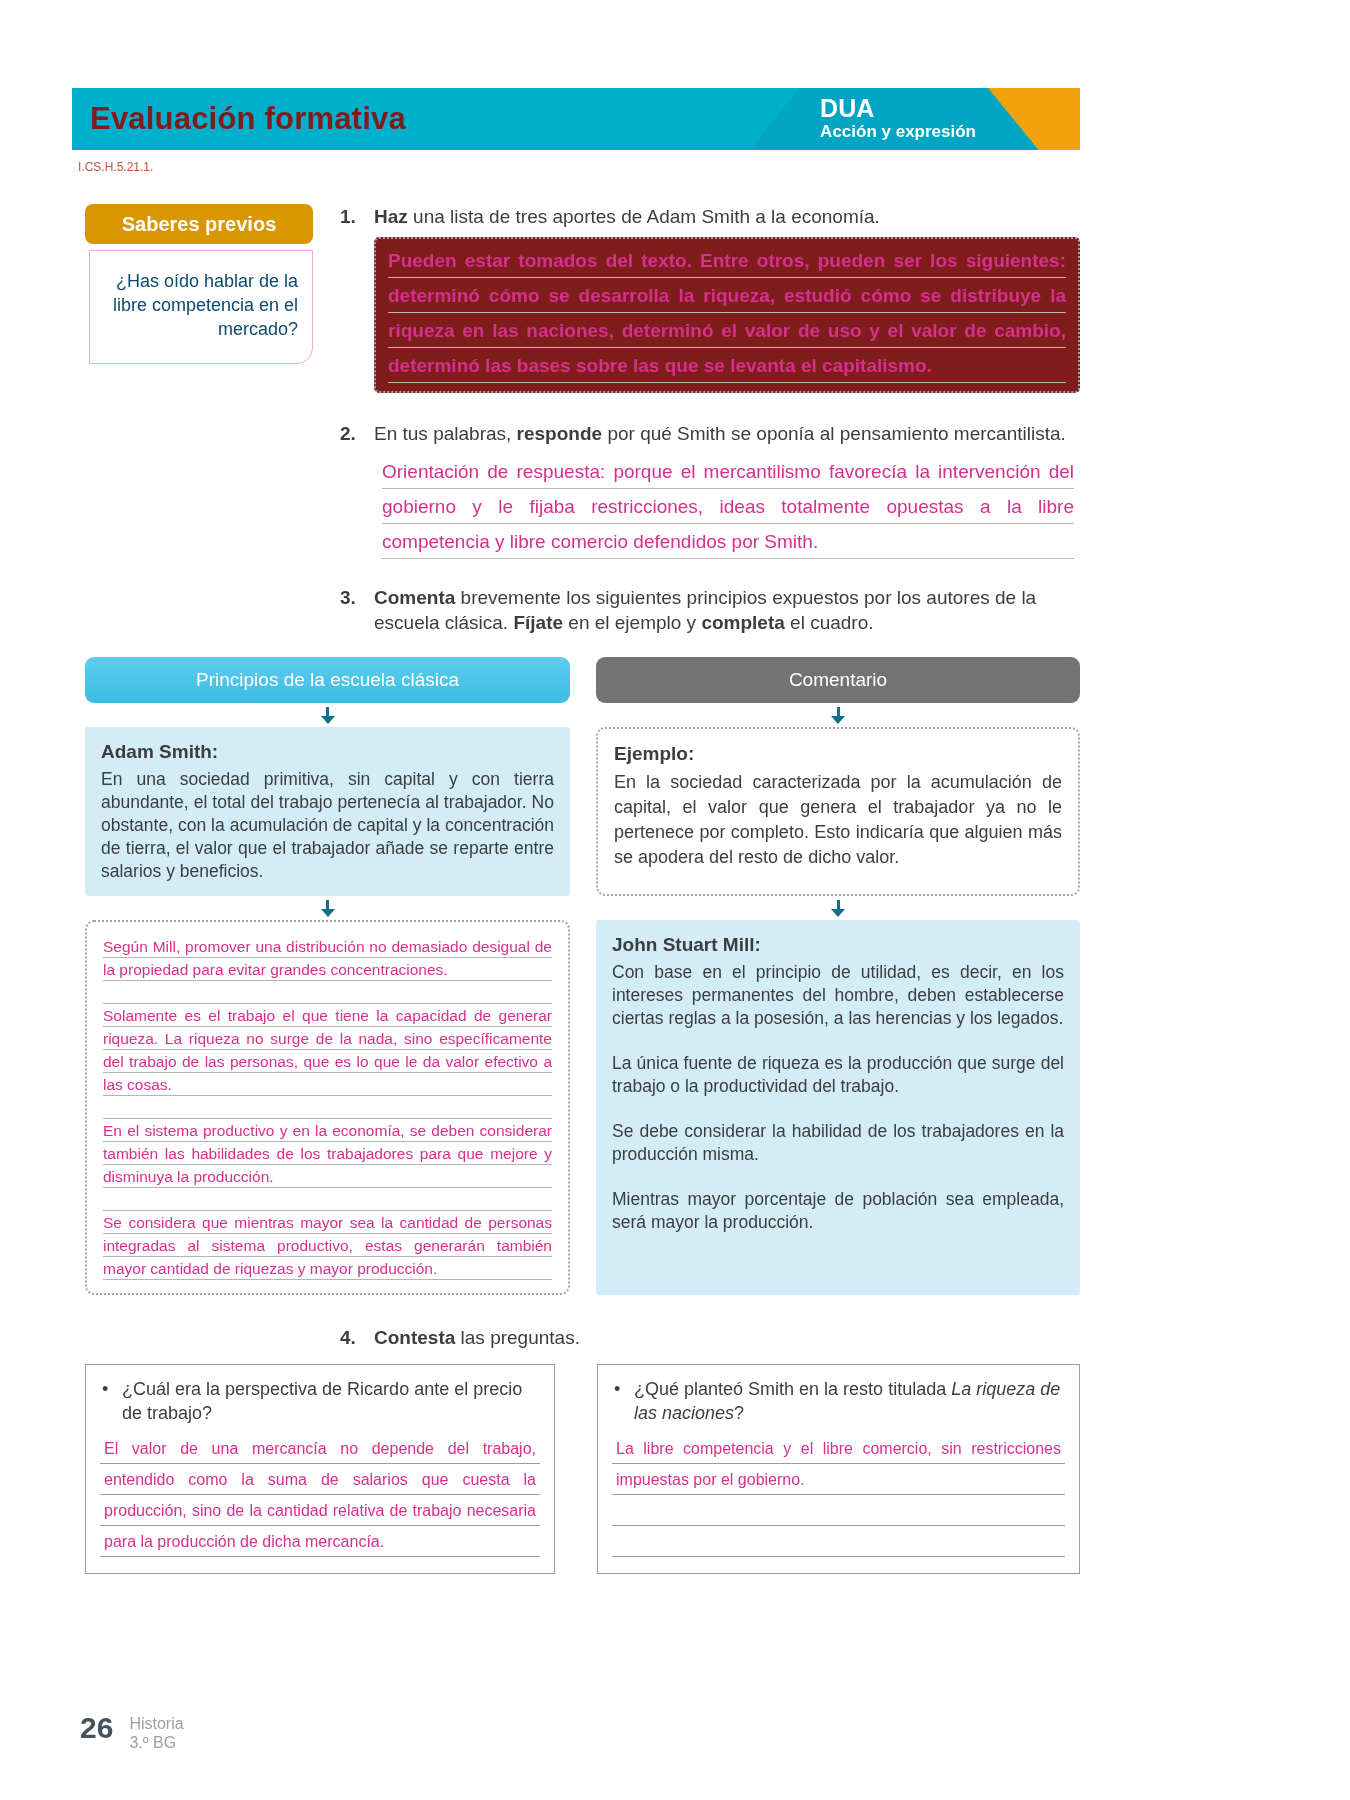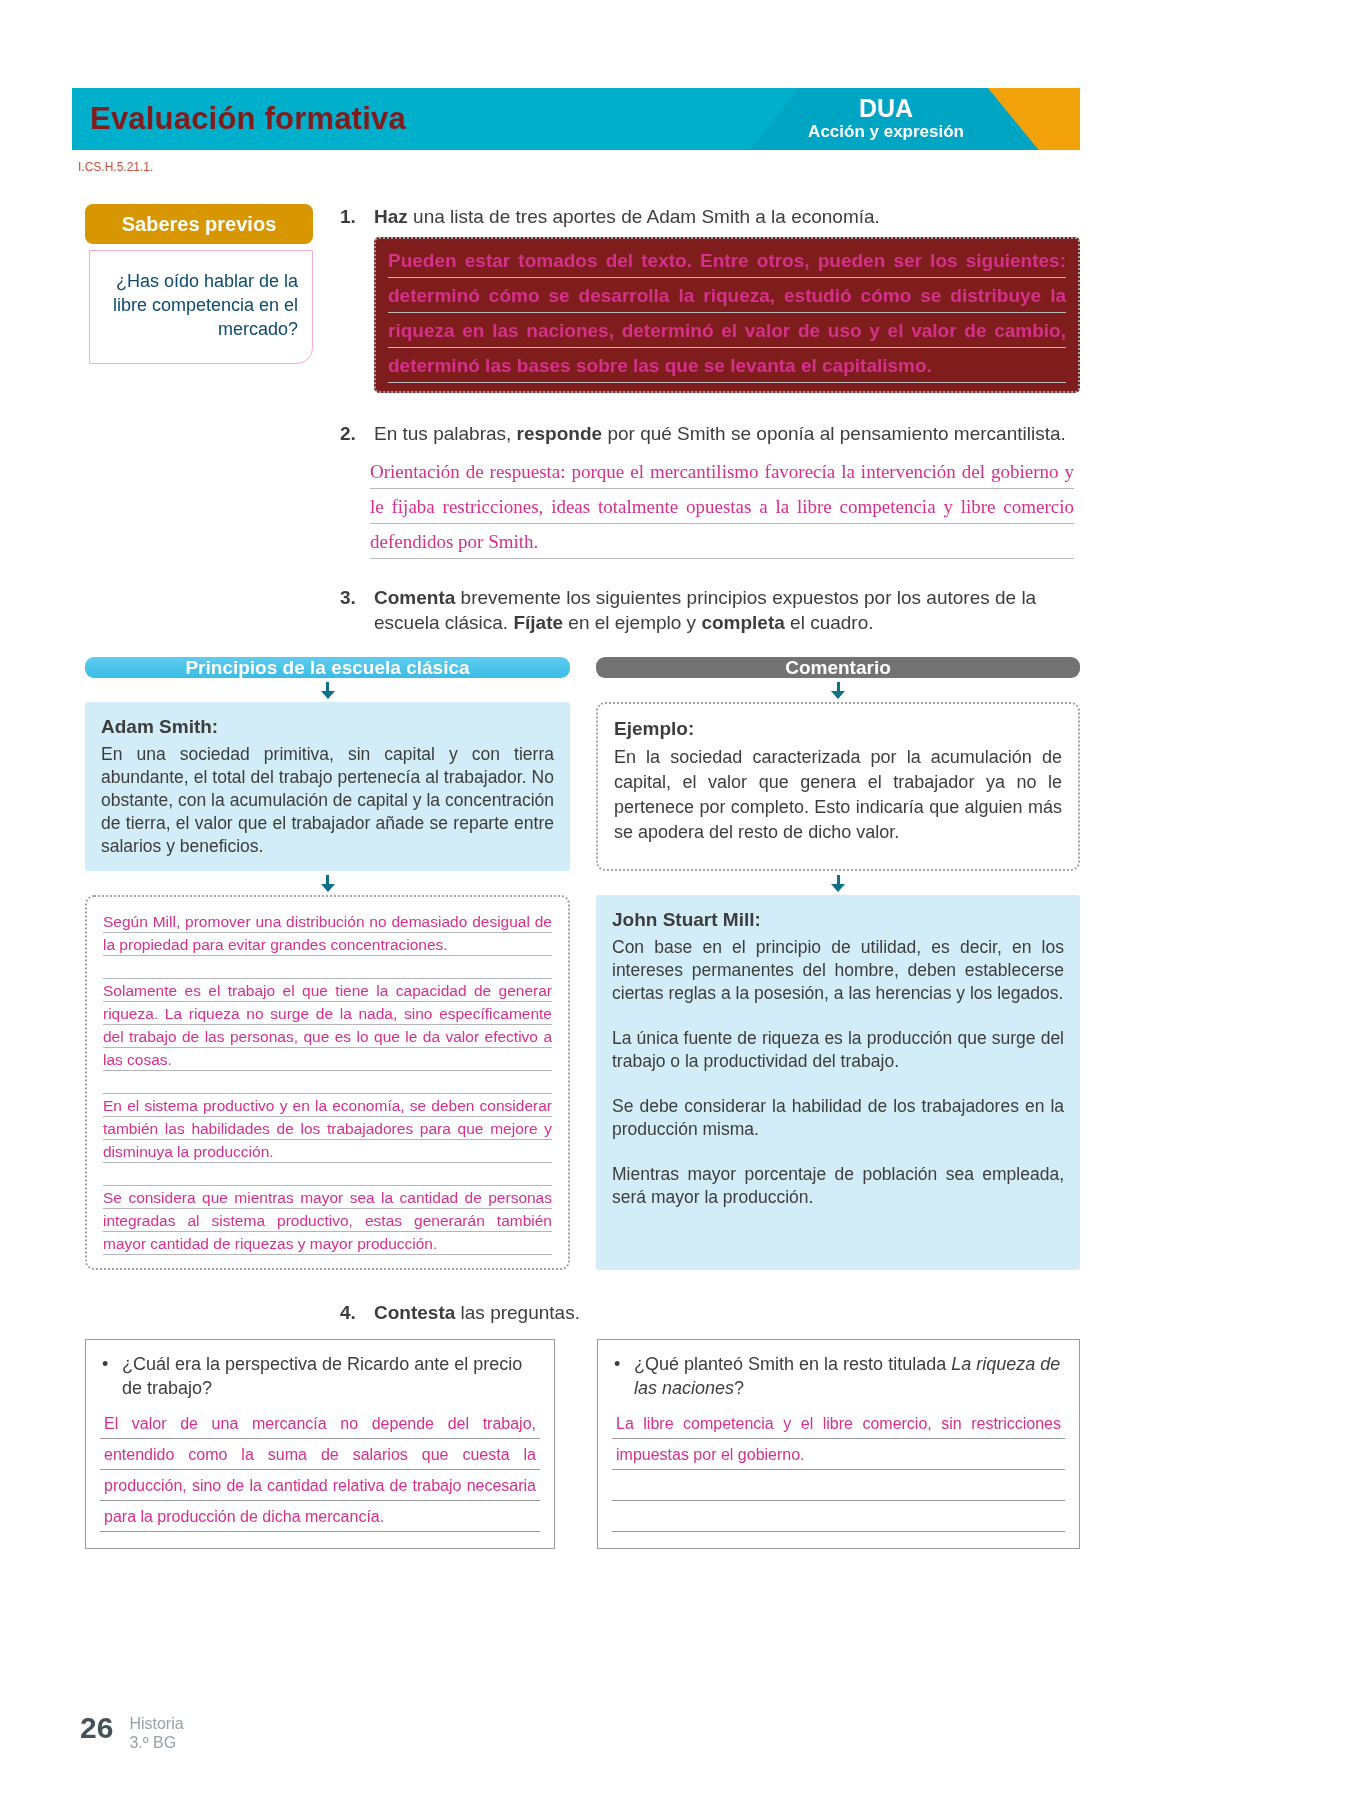--- a/index.html
+++ b/index.html
@@ -13,21 +13,21 @@
   
   .banner { position:relative; height:62px; background:#00afcb; }
   .banner-title {
     position:absolute; left:18px; top:50%; transform:translateY(-50%);
     color:#7f1d1d; font-size:31px; font-weight:bold; z-index:2; letter-spacing:.2px;
   }
   .banner-accent {
     position:absolute; right:0; top:0; width:330px; height:100%;
     background:#00a5c4; clip-path:polygon(15% 0, 100% 0, 100% 100%, 0 100%); z-index:1;
   }
-  .banner-right { position:absolute; right:116px; top:6px; text-align:center; color:#fff; z-index:3; }
+  .banner-right { position:absolute; right:104px; top:6px; text-align:left; color:#fff; z-index:3; }
   .dua { font-size:25px; font-weight:bold; line-height:28px; }
   .dua-sub { font-size:17px; font-weight:bold; }
   .banner-orange {
     position:absolute; right:0; top:0; width:92px; height:100%;
     background:#f2a30c; clip-path:polygon(0 0, 100% 0, 100% 100%, 55% 100%); z-index:4;
   }
   .code { margin:10px 0 0 6px; font-size:12px; color:#c8503c; }
 
   
   .top-row { display:flex; margin-top:30px; }
@@ -50,27 +50,27 @@
   .qtext b { font-weight:bold; }
   .it { font-style:italic; }
 
   .dotted-box { border:2px dotted #a3a3a3; border-radius:5px; padding:4px 12px 8px; margin:4px 0 28px 34px; background:#7f1d1d;font-weight:bold; }
   .hand {
     color:#d6308c; font-size:19px; line-height:35px; text-align:justify;
     background-image:repeating-linear-gradient(to bottom, transparent 0, transparent 34px, #b9b9b9 34px, #b9b9b9 35px);
   }
   .h4 { min-height:140px; }
   .h3 { min-height:105px; }
-  .lines-answer { margin:6px 0 26px 24px; padding:0 6px;font-family:Liberation Serif, serif; }
+  .lines-answer { margin:6px 0 26px 36px; padding:0 6px; }
 
   
   .ttable { margin:14px 0 0 13px; width:995px; display:grid; grid-template-columns:485px 484px; column-gap:26px; }
   .th {
-    height:21px; border-radius:9px; display:flex; align-items:center; justify-content:center;
-    color:#fff; font-weight:bold; font-size:19px;
+    height:46px; border-radius:9px; display:flex; align-items:center; justify-content:center;
+    color:#fff; font-weight:normal; font-size:19px;
   }
   .th-left  { background:linear-gradient(to bottom,#5fccee,#3cbce4); }
   .th-right { background:#737373; }
   .conn { height:24px; display:flex; flex-direction:column; align-items:center; justify-content:center; }
   .conn-stem { width:3px; height:9px; background:#0f7089; }
   .conn-head { width:0; height:0; border-left:7px solid transparent; border-right:7px solid transparent; border-top:8px solid #0f7089; }
 
   .cell { font-size:17.5px; line-height:23px; color:#3d3d3d; text-align:justify; }
   .cell-blue { background:#d2edf7; border-radius:3px; padding:13px 16px; }
   .cell-dotted { border:2px dotted #a3a3a3; border-radius:9px; padding:13px 16px; background:#fff; }

